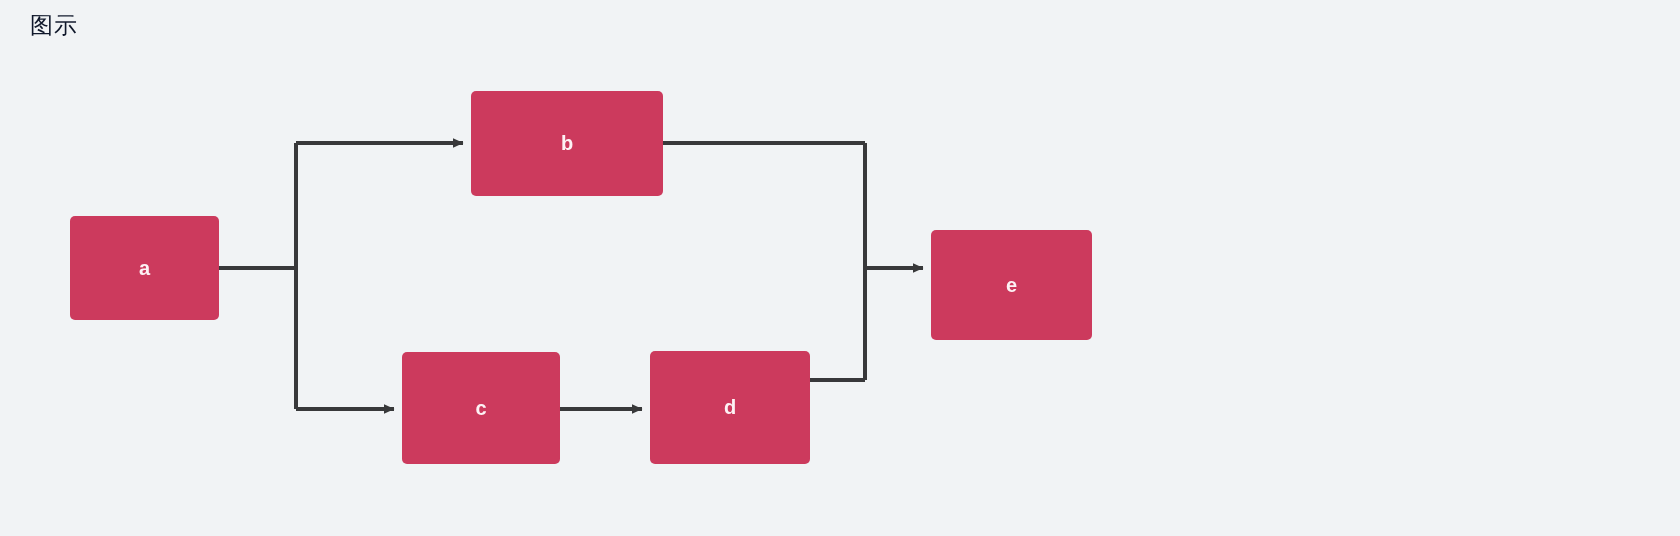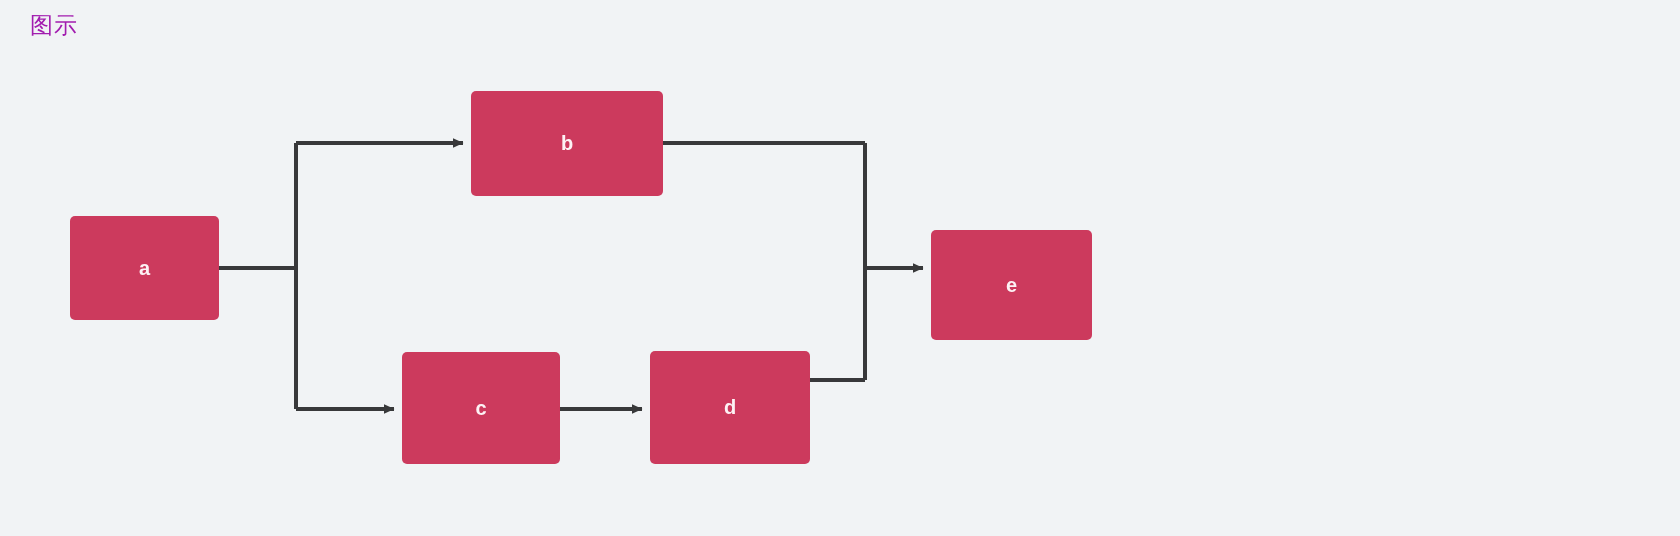--- a/index.html
+++ b/index.html
@@ -13,21 +13,21 @@
     font-family: "Liberation Sans", sans-serif;
     overflow: hidden;
     position: relative;
   }
   #diagram-title {
     position: absolute;
     left: 30px;
     top: 8px;
     font-size: 23px;
     line-height: 34px;
-    color: #a21caf;
+    color: #0f172a;
     font-family: "DejaVu Sans", sans-serif;
     font-weight: 400;
     letter-spacing: 1px;
     white-space: nowrap;
   }
   #graph-canvas {
     position: absolute;
     left: 0;
     top: 0;
     width: 1680px;

